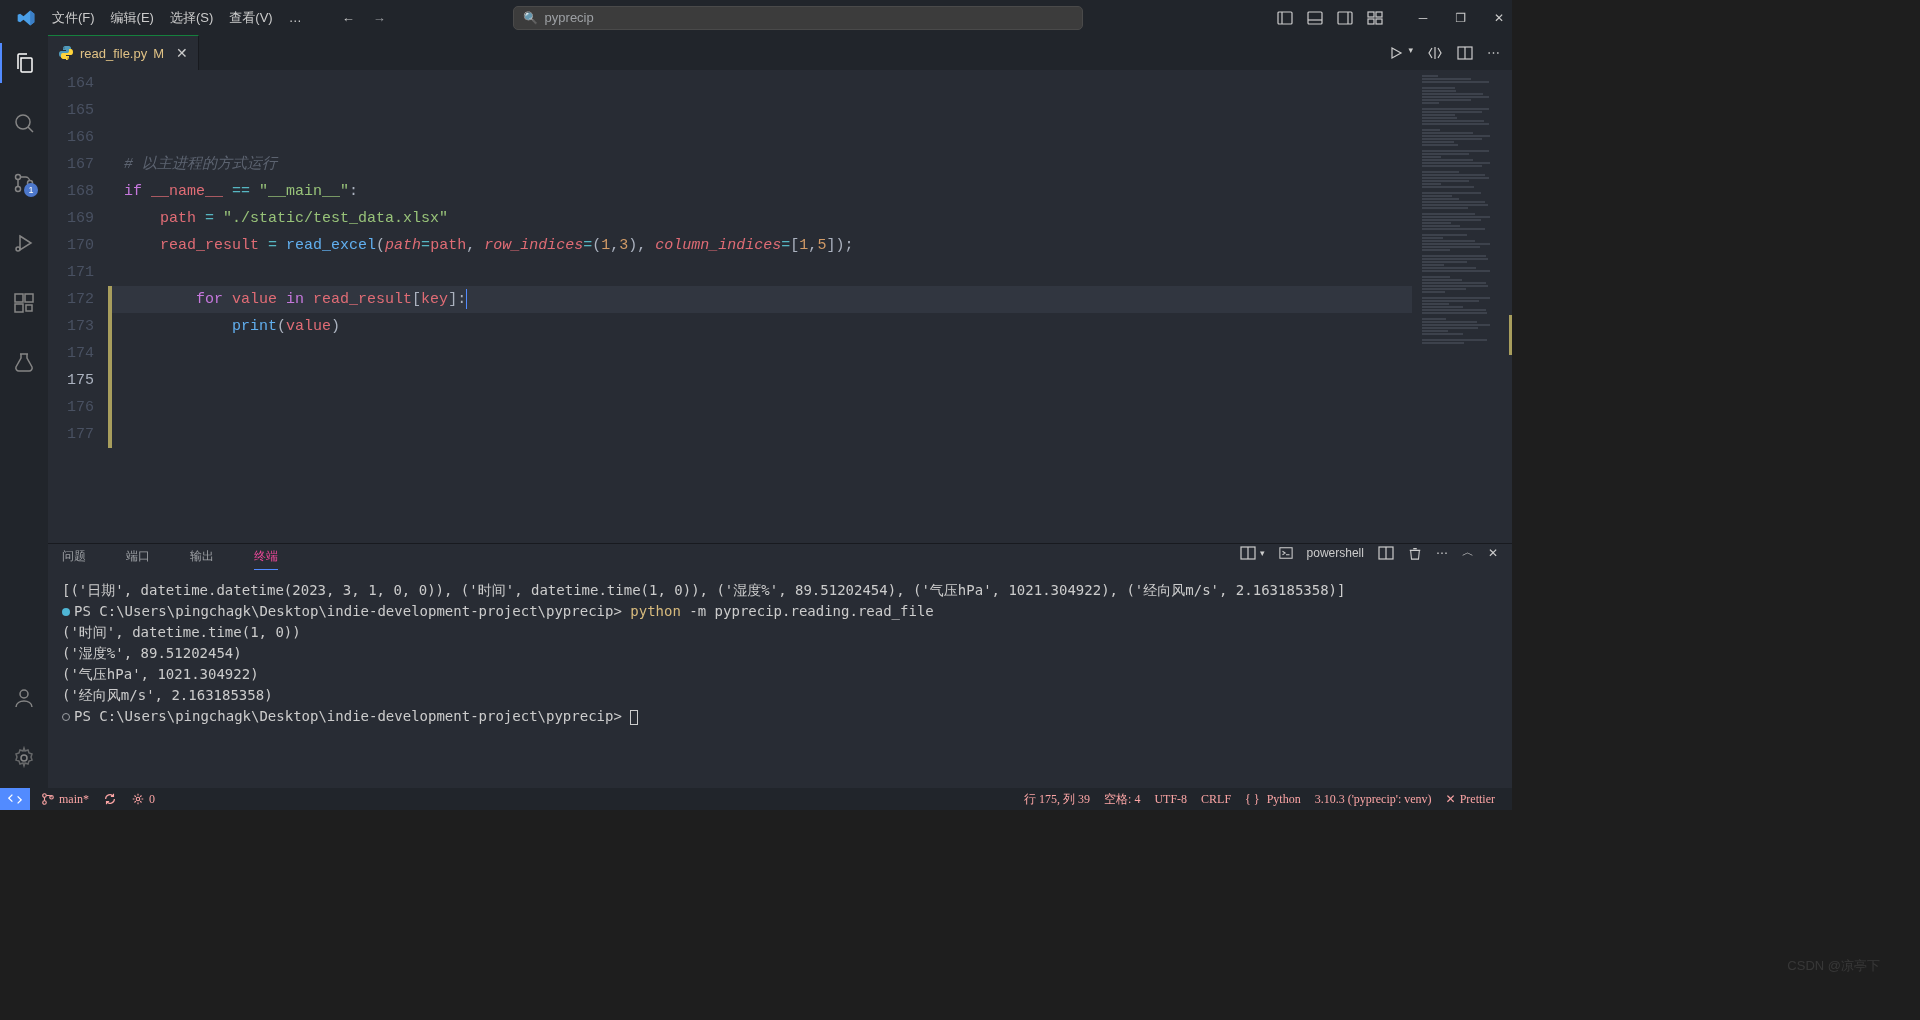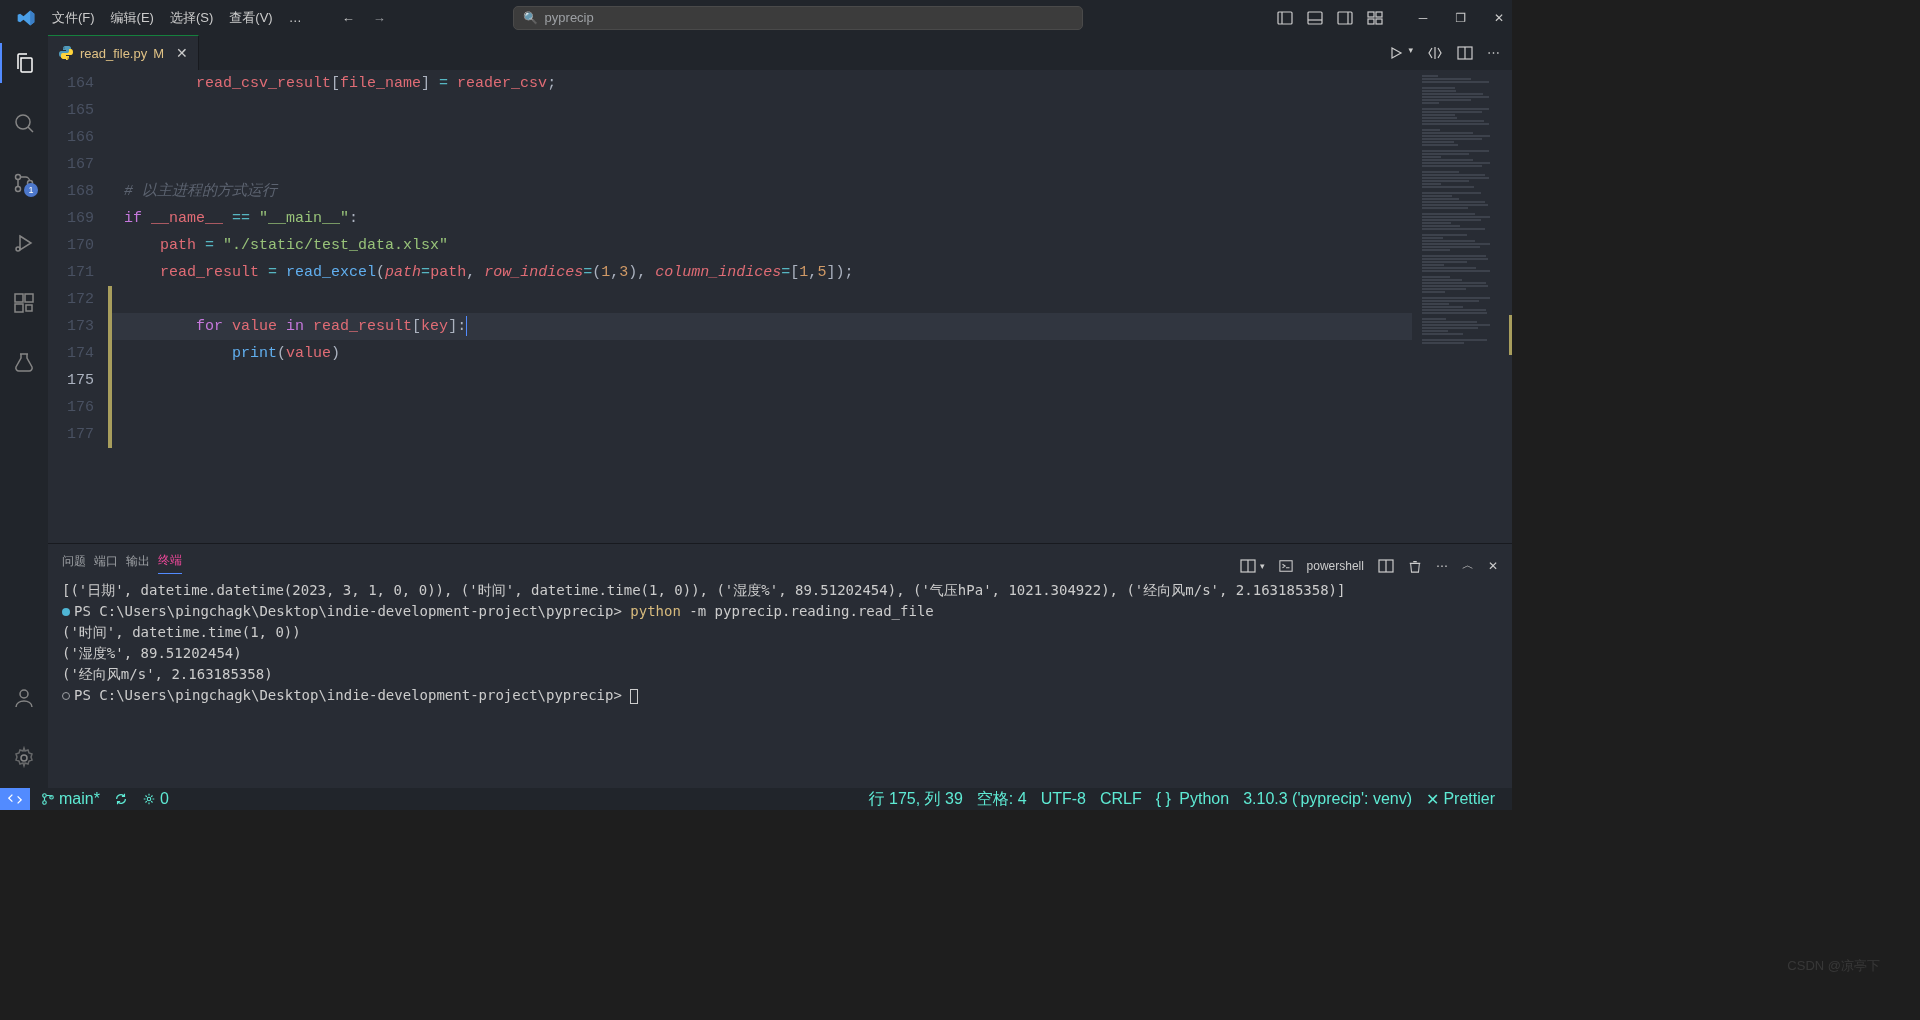--- a/index.html
+++ b/index.html
@@ -53,32 +53,32 @@
 .sy-kw { color: #c678dd; }
 .sy-var { color: #e06c75; }
 .sy-str { color: #98c379; }
 .sy-fn { color: #61afef; }
 .sy-num { color: #d19a66; }
 .sy-cm { color: #5c6370; font-style: italic; }
 .sy-op { color: #56b6c2; }
 .sy-pl { color: #abb2bf; }
 .sy-prm { color: #e06c75; font-style: italic; }
 .panel { background: #282c34; border-top: 1px solid #181a1f; display: flex; flex-direction: column; }
-.panel-tabs { height: 30px; display: flex; align-items: flex-end; padding: 0 14px; gap: 8px; font-size: 12px; }
+.panel-tabs { height: 30px; display: flex; align-items: flex-start; padding: 0 14px; gap: 40px; font-size: 12px; }
 .panel-tabs .ptab { color: #9da0a4; cursor: pointer; padding: 4px 0; }
 .panel-tabs .ptab.active { color: #ec4899; border-bottom: 1px solid #528bff; }
 .panel-tabs .panel-actions { margin-left: auto; display: flex; align-items: center; gap: 14px; color: #cccccc; }
 .panel-tabs .panel-actions span { cursor: pointer; }
 .terminal { flex: 1; padding: 6px 14px; font-family: "Consolas", monospace; font-size: 14px; line-height: 21px; color: #cccccc; overflow: hidden; }
 .terminal .tline { white-space: pre-wrap; }
 .terminal .bullet { display: inline-block; width: 8px; height: 8px; background: #4fb6d5; border-radius: 50%; vertical-align: middle; margin-right: 4px; }
 .terminal .circle { display: inline-block; width: 8px; height: 8px; border: 1px solid #9da0a4; border-radius: 50%; vertical-align: middle; margin-right: 4px; }
 .terminal .prompt-y { color: #d7ba7d; }
 .terminal .cur-box { display: inline-block; width: 8px; height: 15px; border: 1px solid #cccccc; vertical-align: middle; }
-.statusbar { height: 22px; background: #21252b; display: flex; align-items: center; padding: 0 10px; font-size: 16px; color: #5eead4; }
+.statusbar { height: 22px; background: #21252b; display: flex; align-items: center; padding: 0 10px; font-size: 12px; color: #fca5a5; font-family: Liberation Serif, serif; }
 .statusbar .sb-item { padding: 0 7px; cursor: pointer; display: flex; align-items: center; gap: 4px; }
 .statusbar .sb-right { margin-left: auto; display: flex; }
 .statusbar .remote { background: #528bff; color: #fff; height: 22px; display: flex; align-items: center; padding: 0 8px; margin-left: -10px; margin-right: 4px; }
 svg { display: block; }
 .watermark { position: absolute; bottom: 45px; right: 40px; color: rgba(200,200,200,0.15); font-size: 13px; pointer-events: none; }
 </style>
 </head>
 <body>
 
 <div class="titlebar">
@@ -257,21 +257,20 @@
           <div class="mark"></div>
           <div class="mark"></div>
           <div class="mark mod"></div>
           <div class="mark mod"></div>
           <div class="mark mod"></div>
           <div class="mark mod"></div>
           <div class="mark mod"></div>
           <div class="mark mod"></div>
         </div>
       <div class="code-lines" id="codelines">
-          <div class="line"><span class="sy-pl">        </span><span class="sy-var">read_csv_result</span><span class="sy-pl">[</span><span class="sy-var">file_name</span><span class="sy-pl">] </span><span class="sy-op">=</span><span class="sy-var"> reader_csv</span><span class="sy-pl">;</span></div>
           <div class="line"></div>
           <div class="line"></div>
           <div class="line"></div>
           <div class="line"><span class="sy-cm"># 以主进程的方式运行</span></div>
           <div class="line"><span class="sy-kw">if</span><span class="sy-var"> __name__ </span><span class="sy-op">==</span><span class="sy-pl"> </span><span class="sy-str">"__main__"</span><span class="sy-pl">:</span></div>
           <div class="line"><span class="sy-var">    path </span><span class="sy-op">=</span><span class="sy-pl"> </span><span class="sy-str">"./static/test_data.xlsx"</span></div>
           <div class="line"><span class="sy-var">    read_result </span><span class="sy-op">=</span><span class="sy-pl"> </span><span class="sy-fn">read_excel</span><span class="sy-pl">(</span><span class="sy-prm">path</span><span class="sy-op">=</span><span class="sy-var">path</span><span class="sy-pl">, </span><span class="sy-prm">row_indices</span><span class="sy-op">=</span><span class="sy-pl">(</span><span class="sy-num">1</span><span class="sy-pl">,</span><span class="sy-num">3</span><span class="sy-pl">), </span><span class="sy-prm">column_indices</span><span class="sy-op">=</span><span class="sy-pl">[</span><span class="sy-num">1</span><span class="sy-pl">,</span><span class="sy-num">5</span><span class="sy-pl">]);</span></div>
           <div class="line"></div>
           <div class="line highlighted"><span class="sy-pl">        </span><span class="sy-kw">for</span><span class="sy-var"> value </span><span class="sy-kw">in</span><span class="sy-var"> read_result</span><span class="sy-pl">[</span><span class="sy-var">key</span><span class="sy-pl">]:</span><span class="cursor"></span></div>
           <div class="line"><span class="sy-pl">            </span><span class="sy-fn">print</span><span class="sy-pl">(</span><span class="sy-var">value</span><span class="sy-pl">)</span></div>
@@ -409,20 +408,21 @@
           <span>⋯</span>
           <span>︿</span>
           <span>✕</span>
         </div>
       </div>
       <div class="terminal">
         <div class="tline"><span>[('日期', datetime.datetime(2023, 3, 1, 0, 0)), ('时间', datetime.time(1, 0)), ('湿度%', 89.51202454), ('气压hPa', 1021.304922), ('经向风m/s', 2.163185358)]</span></div>
         <div class="tline"><span class="bullet"></span><span>PS C:\Users\pingchagk\Desktop\indie-development-project\pyprecip&gt; </span><span class="prompt-y">python </span><span>-m pyprecip.reading.read_file</span></div>
         <div class="tline"><span>('时间', datetime.time(1, 0))</span></div>
         <div class="tline"><span>('湿度%', 89.51202454)</span></div>
+        <div class="tline"><span>('气压hPa', 1021.304922)</span></div>
         <div class="tline"><span>('经向风m/s', 2.163185358)</span></div>
         <div class="tline"><span class="circle"></span><span>PS C:\Users\pingchagk\Desktop\indie-development-project\pyprecip&gt; </span><span class="cur-box"></span></div>
       </div>
     </div>
   </div>
 </div>
 
 <div class="statusbar">
   <span class="remote">
       <svg width="14" height="14" viewBox="0 0 16 16" fill="#fff">

